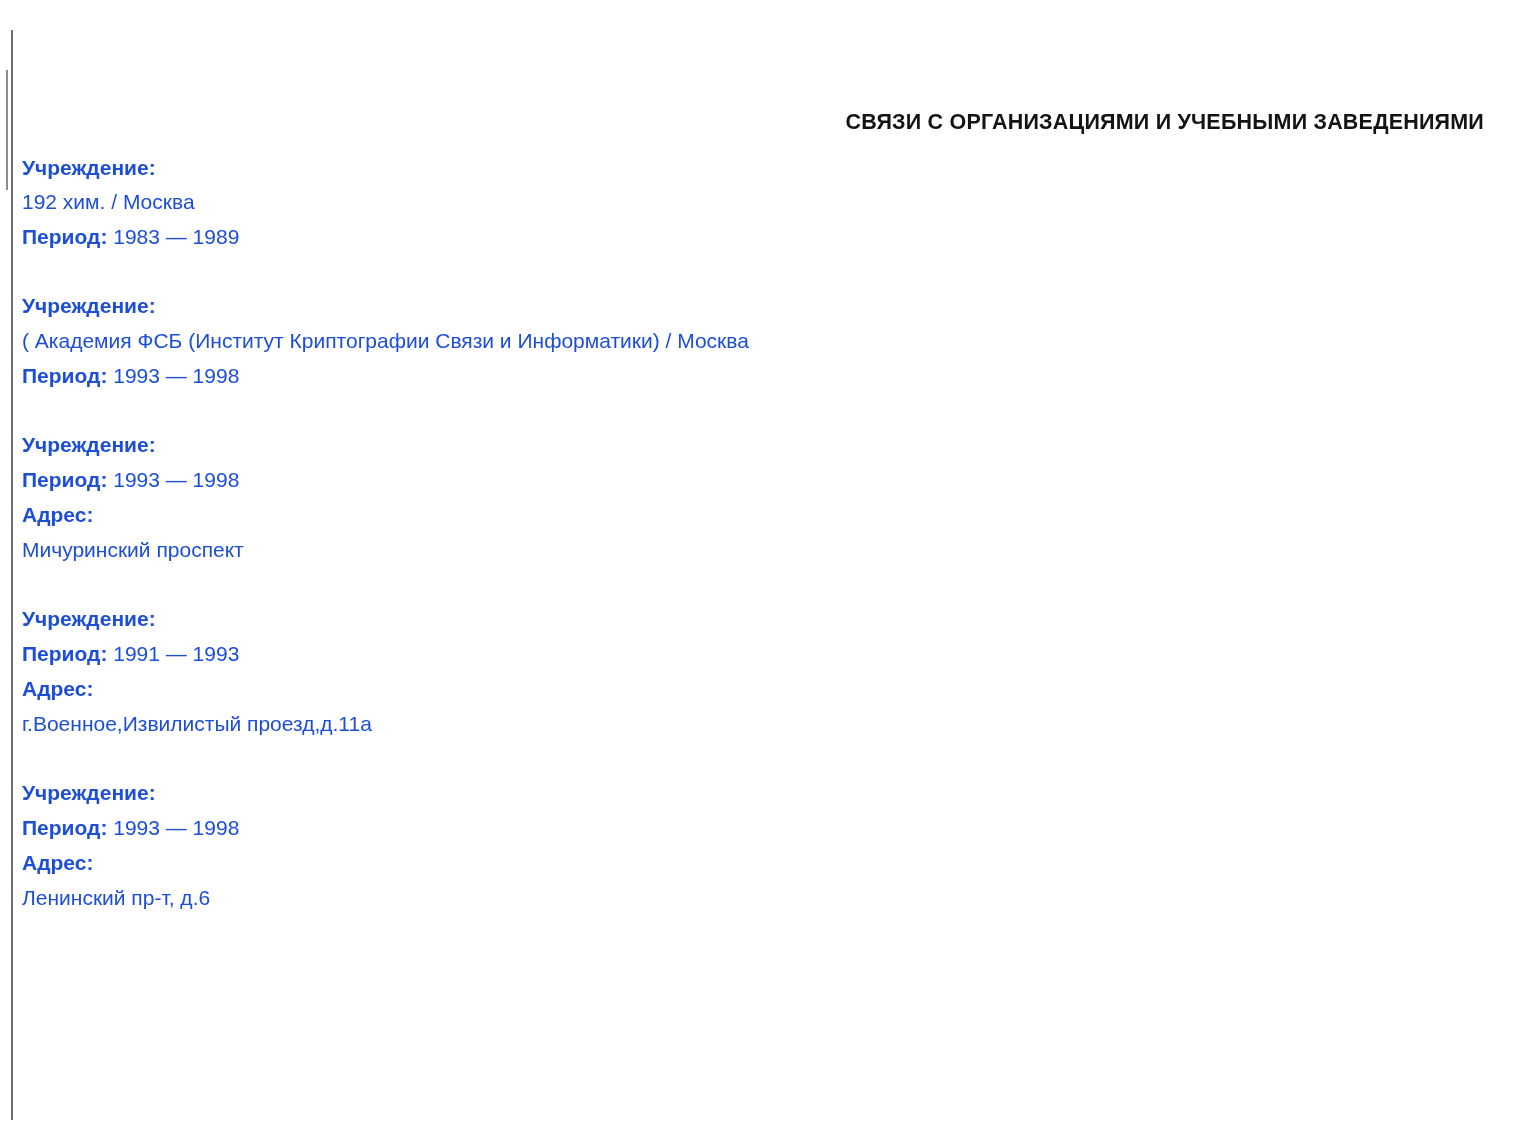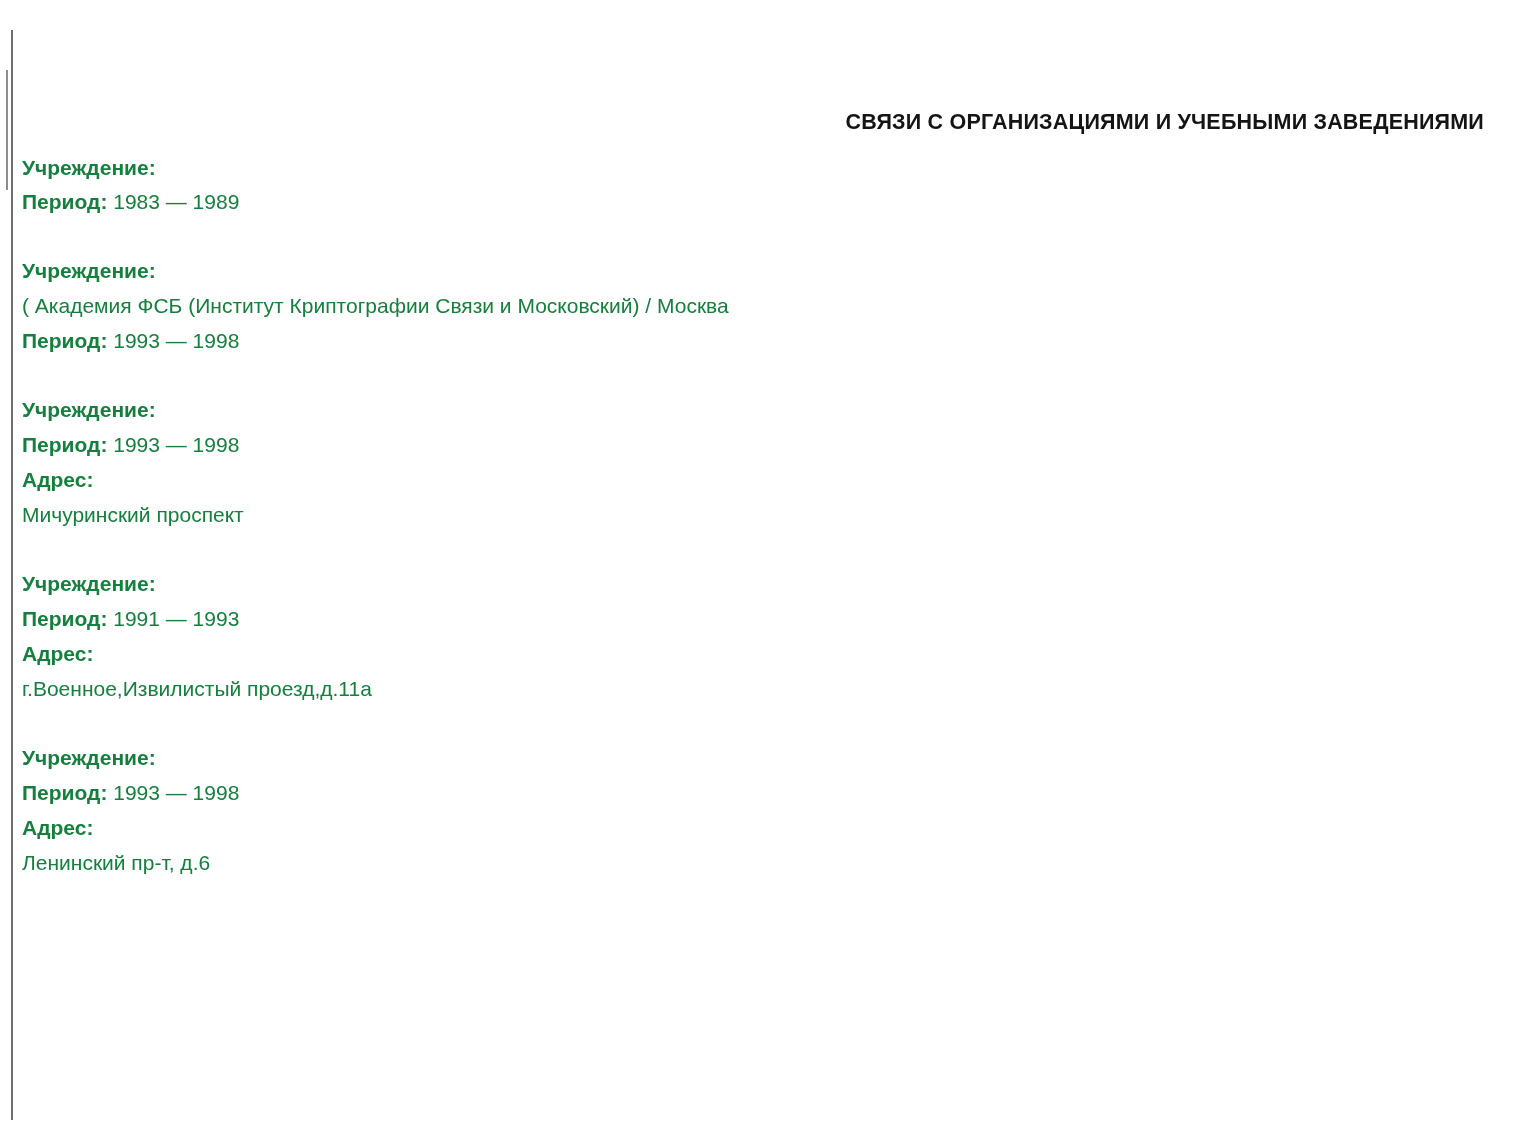--- a/index.html
+++ b/index.html
@@ -63,21 +63,21 @@
   .entry {
     margin-bottom: 34px;
   }
   .entry:last-child {
     margin-bottom: 0;
   }
 
   .line {
     font-size: 21px;
     line-height: 35px;
-    color: #15803d;
+    color: #1d4ed8;
     white-space: nowrap;
   }
   .line.bold {
     font-weight: bold;
   }
   .label {
     font-weight: bold;
     text-align: right;
   }
   .value {
@@ -107,29 +107,30 @@
   <div class="left-rule-2"></div>
 
   <div class="doc-title">СВЯЗИ С ОРГАНИЗАЦИЯМИ И УЧЕБНЫМИ ЗАВЕДЕНИЯМИ</div>
 
   <div class="content">
 
     <div class="entry">
       <div class="line bold clipped">
         <span>Учреждение:</span>
       </div>
+      <div class="line">192 хим. / Москва</div>
       <div class="line">
         <span class="label">Период: </span>
         <span class="value">1983 — 1989</span>
       </div>
     </div>
 
     <div class="entry">
       <div class="line bold">Учреждение:</div>
-      <div class="line">( Академия ФСБ (Институт Криптографии Связи и Московский) / Москва</div>
+      <div class="line">( Академия ФСБ (Институт Криптографии Связи и Информатики) / Москва</div>
       <div class="line">
         <span class="label">Период: </span>
         <span class="value">1993 — 1998</span>
       </div>
     </div>
 
     <div class="entry">
       <div class="line bold">Учреждение:</div>
       <div class="line">
         <span class="label">Период: </span>

